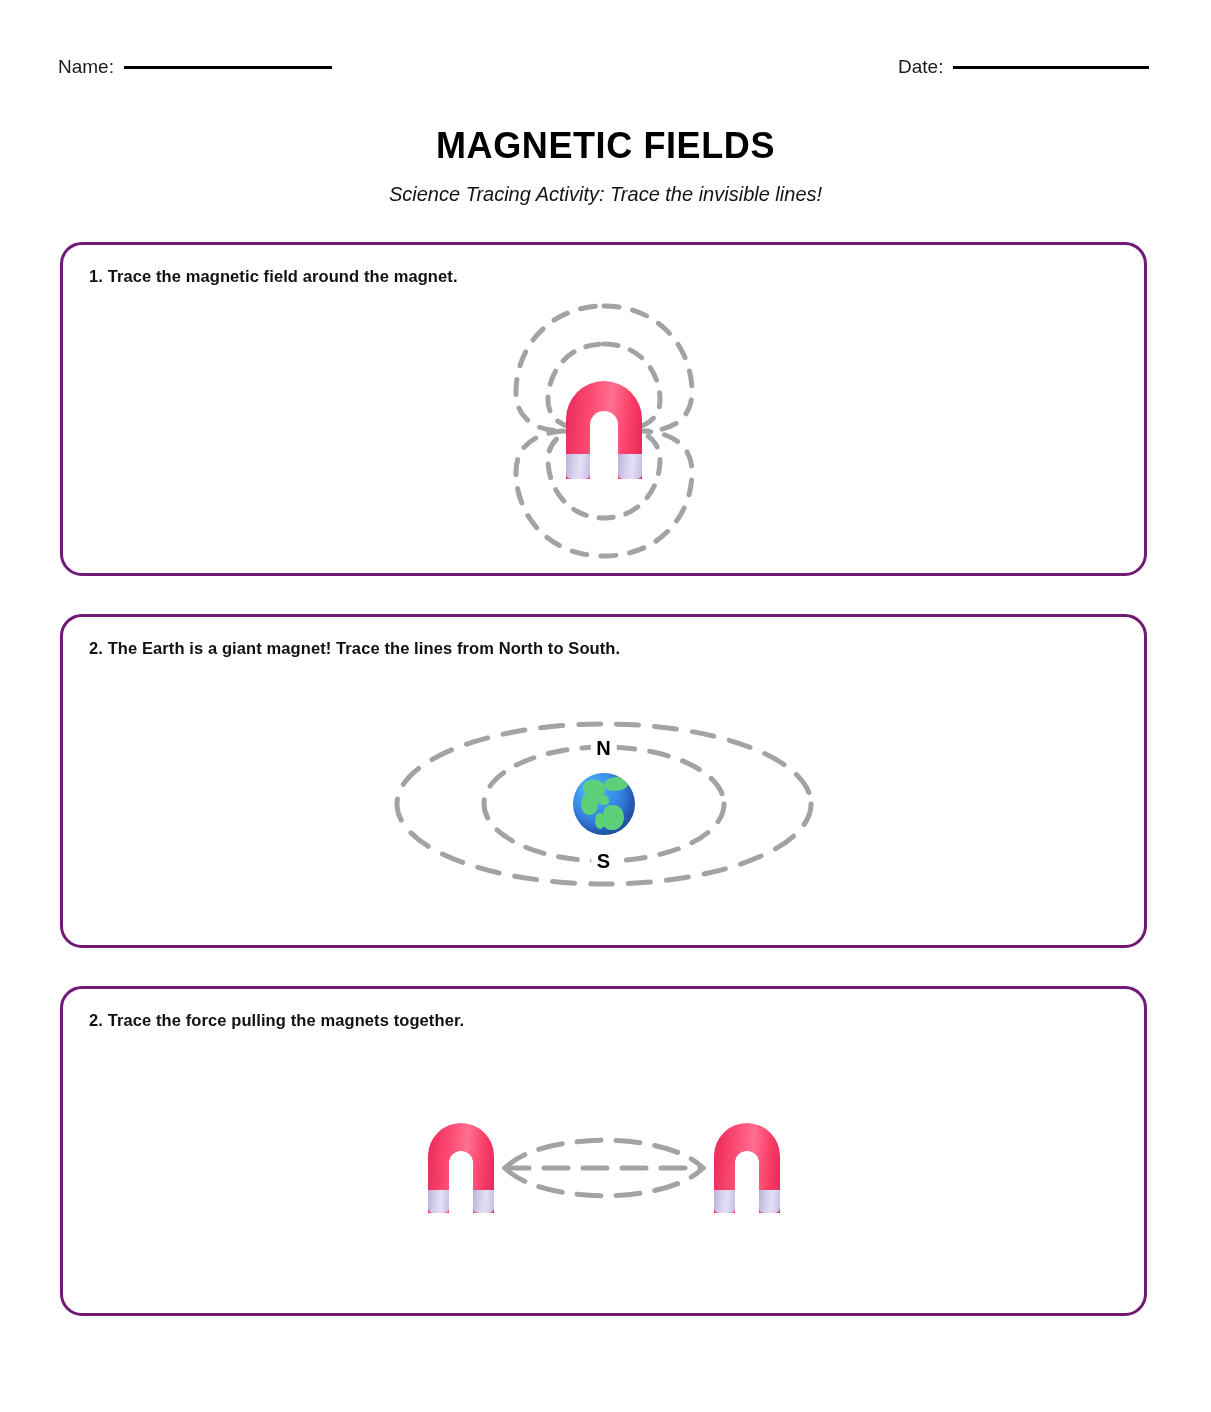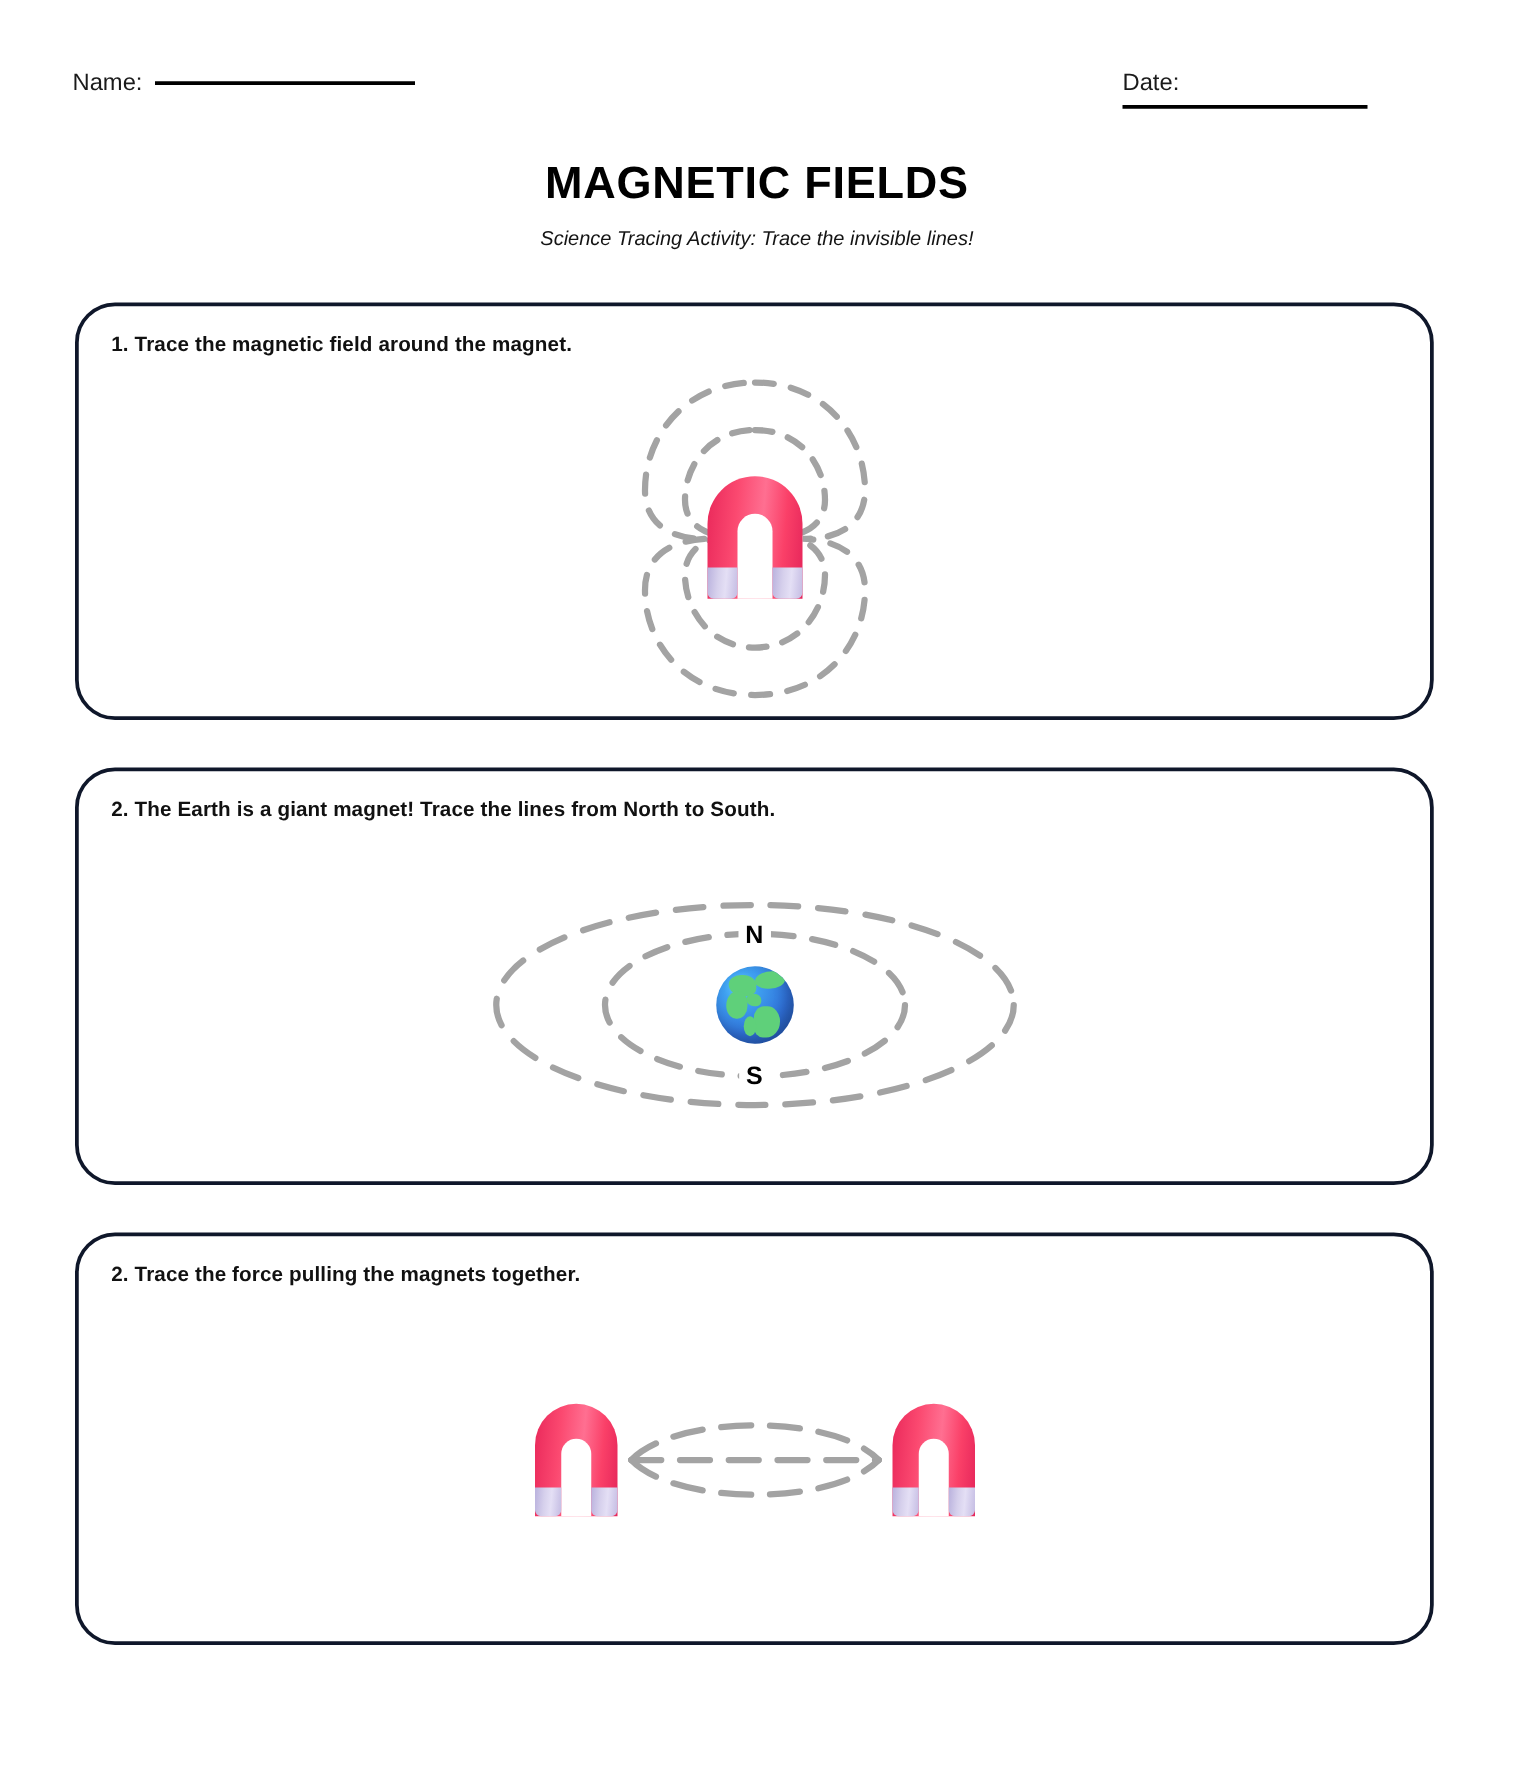--- a/index.html
+++ b/index.html
@@ -27,21 +27,21 @@
   .field {
     position: absolute;
     display: flex;
     align-items: baseline;
     gap: 10px;
     font-size: 19px;
     color: #1a1a1a;
     white-space: nowrap;
   }
   .field-name { left: 58px; }
-  .field-date { left: 898px; flex-direction: column; }
+  .field-date { left: 898px; }
   .field-label { font-weight: 400; text-align: center; }
   .rule {
     display: inline-block;
     height: 0;
     border-bottom: 3px solid #000000;
     position: relative;
     top: -4px;
   }
   .rule-name { width: 208px; }
   .rule-date { width: 196px; }
@@ -56,34 +56,34 @@
   }
   .worksheet-title {
     font-size: 36px;
     font-weight: bold;
     letter-spacing: 0.6px;
     color: #000000;
     margin: 0;
     line-height: 1.2;
   }
   .worksheet-subtitle {
-    font-size: 16px;
+    font-size: 20px;
     font-style: italic;
     color: #141414;
     margin: 0;
     padding-top: 16px;
   }
 
   
   .task-box {
     position: absolute;
     left: 60px;
     width: 1087px;
-    border: 3px solid #0f172a;
-    border-radius: 32px;
+    border: 3px solid #701a75;
+    border-radius: 22px;
     box-sizing: border-box;
     background: #ffffff;
   }
   #task-1 { top: 242px;  height: 334px; }
   #task-2 { top: 614px;  height: 334px; }
   #task-3 { top: 986px;  height: 330px; }
 
   .task-prompt {
     position: absolute;
     left: 26px;

